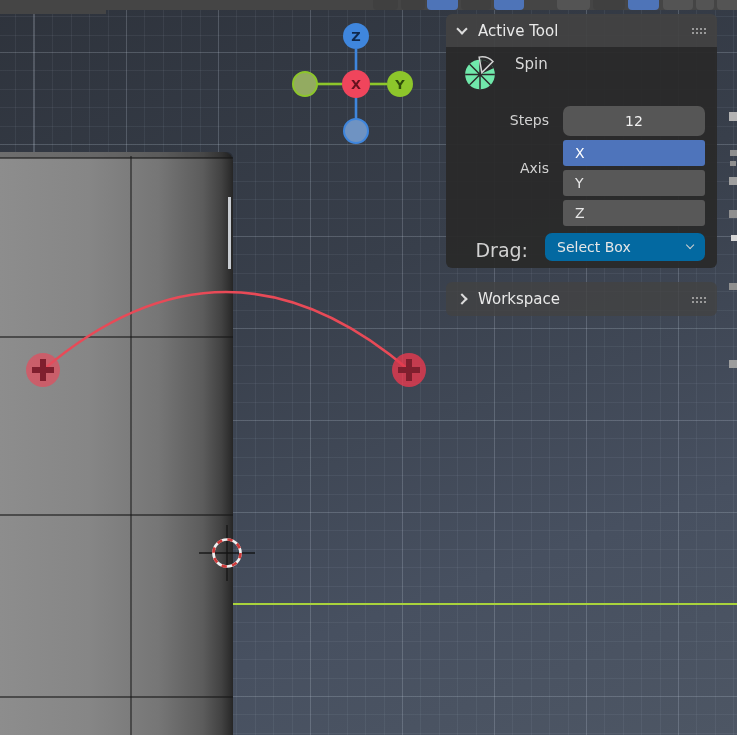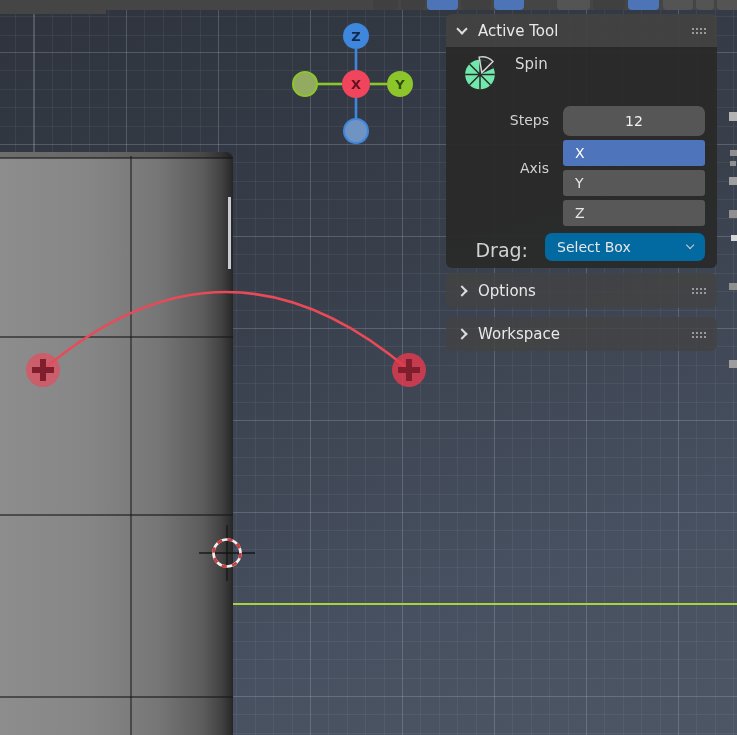--- a/index.html
+++ b/index.html
@@ -200,25 +200,20 @@
 
       <div class="lab drag-lab">Drag:</div>
       <div class="drag-field">
         <span>Select Box</span>
         <span class="dd-chev"></span>
       </div>
     </div>
 
     <div class="gap5"></div>
 
-    <div class="p-header" style="height:35px;background:rgba(66,66,66,0.8)">
-      <span class="chevron chev-right"></span>
-      <span>Options</span>
-      <span class="grip"></span>
-    </div>
 
     <div class="gap9"></div>
 
     <div class="p-header" style="height:34px;background:rgba(66,66,66,0.8)">
       <span class="chevron chev-right"></span>
       <span>Workspace</span>
       <span class="grip"></span>
     </div>
 
   </div>

